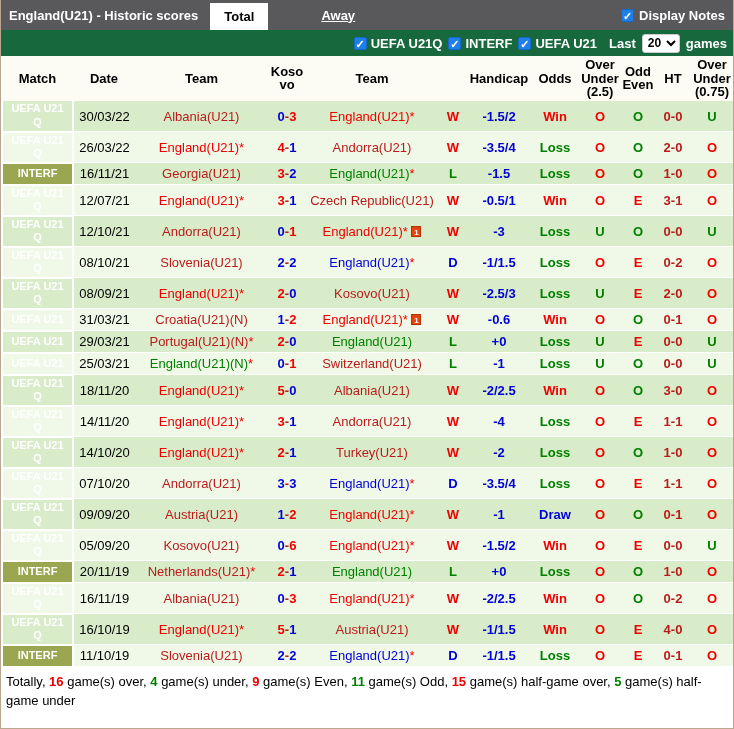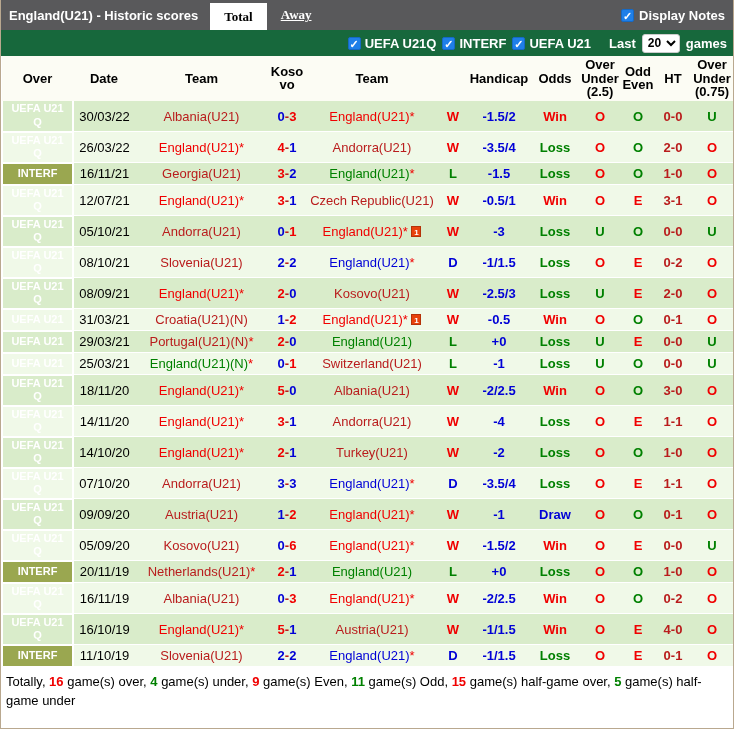--- a/index.html
+++ b/index.html
@@ -11,41 +11,40 @@
   }
   
   .titlebar {
     height:30px; background:#59595b; display:flex; align-items:stretch;
     color:#fff; font-size:13px; font-weight:bold;
   }
   .titlebar .title { display:flex; align-items:center; padding:0 12px 0 8px; }
   .tab {
     display:flex; align-items:center; padding:0 14px; margin-top:3px;
     cursor:pointer;
-    font-family:Liberation Serif, serif;
   }
   .tab.active { background:#fff; color:#000; }
   .tab.link { margin-top:0; }
-  .tab.link span { text-decoration:underline; }
+  .tab.link span { text-decoration:underline;margin-left:39px; }
   .titlebar .spacer { flex:1; }
   .notes { display:flex; align-items:center; gap:5px; padding-right:8px; }
   
   .cb {
     display:inline-block; width:13px; height:13px; background:#1f7fe8;
     border:1px solid #1669c4; border-radius:2px; color:#fff; font-size:11px;
     line-height:12px; text-align:center; font-weight:bold; cursor:pointer;
   }
   
   .filterbar {
     height:26px; background:#17683c; display:flex; align-items:center;
     justify-content:flex-end; gap:6px; color:#fff; font-size:13px;
     font-weight:bold; padding-right:6px;
   }
   .filterbar .grp { display:flex; align-items:center; gap:4px; }
-  .filterbar .last { margin-left:12px; }
+  .filterbar .last { margin-left:6px; }
   .games-select {
     font-family:"Liberation Sans", sans-serif; font-size:12px; font-weight:bold;
     height:19px; border-radius:3px; border:1px solid #ccc; background:#fff;
     padding:0 1px;
   }
   
   table { border-collapse:collapse; table-layout:fixed; width:732px; font-size:13px; }
   thead th {
     background:#fcfcf4; color:#000; font-weight:bold; text-align:center;
     vertical-align:middle; padding:2px 0; height:39px; line-height:1.05;
@@ -130,21 +129,21 @@
         <col style="width:30px">
       <col style="width:62px">
         <col style="width:50px">
         <col style="width:40px">
       <col style="width:36px">
         <col style="width:34px">
         <col style="width:44px">
     </colgroup>
     <thead>
       <tr>
-        <th>Over</th>
+        <th>Match</th>
         <th>Date</th>
         <th>Team</th>
         <th>Kosovo</th>
         <th>Team</th>
         <th></th>
         <th>Handicap</th>
         <th>Odds</th>
         <th>Over Under (2.5)</th>
         <th>Odd Even</th>
         <th>HT</th>
@@ -203,21 +202,21 @@
           <td class="wld"><b class="c-red">W</b></td>
           <td class="hcp"><span class="c-blue">-0.5/1</span></td>
           <td class="odds"><b class="c-red">Win</b></td>
           <td class="ou"><b class="c-red">O</b></td>
           <td class="oe"><b class="c-red">E</b></td>
           <td class="ht"><b class="c-black">3-1</b></td>
           <td class="ou"><b class="c-red">O</b></td>
         </tr>
         <tr class="odd tall">
           <td class="match">UEFA U21<br>Q</td>
-          <td class="date">05/10/21</td>
+          <td class="date">12/10/21</td>
           <td class="team"><span class="c-black">Andorra(U21)</span></td>
           <td class="score"><b class="c-blue">0</b><b class="c-black">-</b><b class="c-red">1</b></td>
           <td class="team"><span class="c-red">England(U21)</span><span class="c-red">*</span> <span class="card-icon">1</span></td>
           <td class="wld"><b class="c-red">W</b></td>
           <td class="hcp"><span class="c-blue">-3</span></td>
           <td class="odds"><b class="c-green">Loss</b></td>
           <td class="ou"><b class="c-green">U</b></td>
           <td class="oe"><b class="c-green">O</b></td>
           <td class="ht"><b class="c-black">0-0</b></td>
           <td class="ou"><b class="c-green">U</b></td>
@@ -250,21 +249,21 @@
           <td class="ht"><b class="c-black">2-0</b></td>
           <td class="ou"><b class="c-red">O</b></td>
         </tr>
         <tr class="even short">
           <td class="match">UEFA U21</td>
           <td class="date">31/03/21</td>
           <td class="team"><span class="c-black">Croatia(U21)(N)</span></td>
           <td class="score"><b class="c-blue">1</b><b class="c-black">-</b><b class="c-red">2</b></td>
           <td class="team"><span class="c-red">England(U21)</span><span class="c-red">*</span> <span class="card-icon">1</span></td>
           <td class="wld"><b class="c-red">W</b></td>
-          <td class="hcp"><span class="c-blue">-0.5</span></td>
+          <td class="hcp"><span class="c-blue">-0.6</span></td>
           <td class="odds"><b class="c-red">Win</b></td>
           <td class="ou"><b class="c-red">O</b></td>
           <td class="oe"><b class="c-green">O</b></td>
           <td class="ht"><b class="c-black">0-1</b></td>
           <td class="ou"><b class="c-red">O</b></td>
         </tr>
         <tr class="odd short">
           <td class="match">UEFA U21</td>
           <td class="date">29/03/21</td>
           <td class="team"><span class="c-black">Portugal(U21)(N)</span><span class="c-red">*</span></td>

